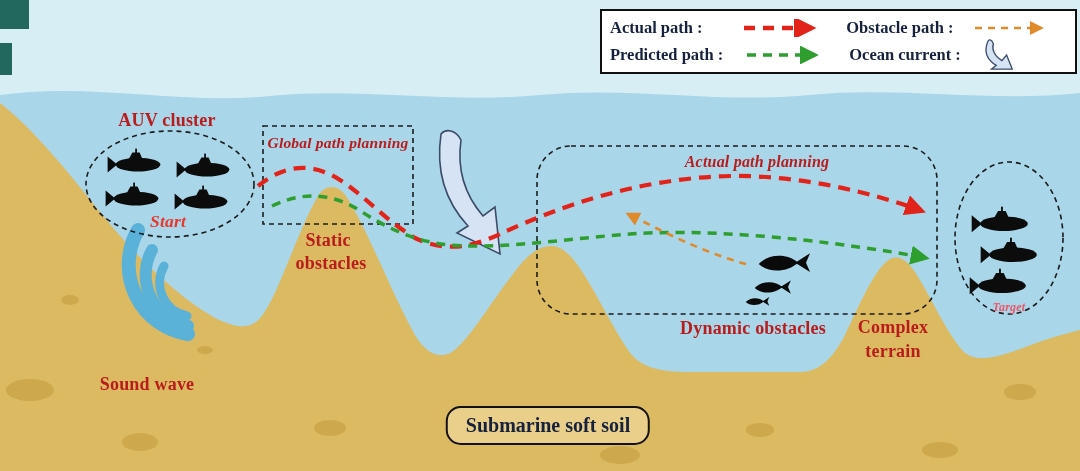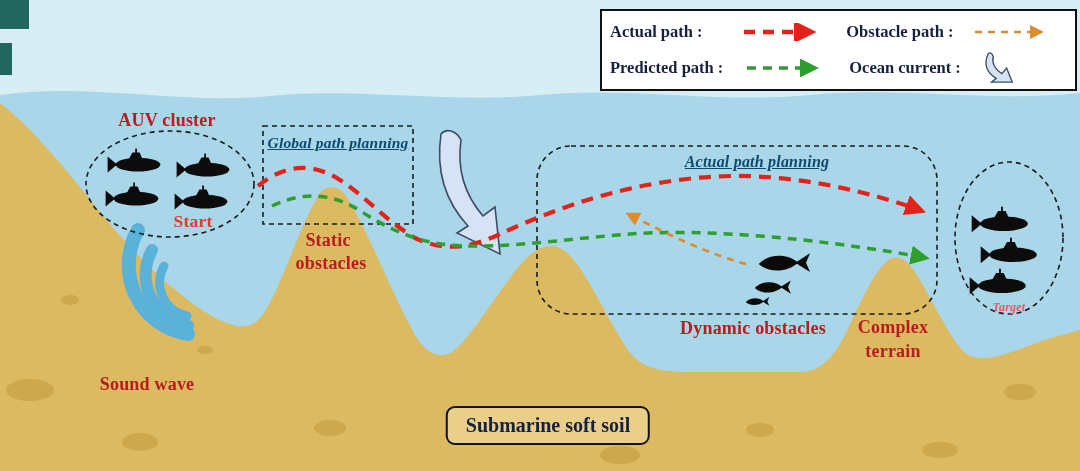--- a/index.html
+++ b/index.html
@@ -7,36 +7,36 @@
     position:relative; width:1080px; height:471px; overflow:hidden;
     background:#d7eef5;
     font-family:"Liberation Serif", serif;
   }
   .scene { position:absolute; left:0; top:0; }
   .lbl {
     position:absolute; font-weight:bold; color:#b91c1c;
     white-space:nowrap; transform:translateX(-50%);
     font-size:18px; letter-spacing:0.2px;
   }
-  .lbl.green { color:#0c4a6e; font-style:italic; font-weight:600; font-size:15.5px;text-decoration:underline; }
-  .lbl.start { color:#e8372c; font-size:17.5px;margin-left:25px; }
+  .lbl.green { color:#b91c1c; font-style:italic; font-weight:600; font-size:15.5px; }
+  .lbl.start { color:#e8372c; font-style:italic; font-size:17.5px; }
   .lbl.target { color:#ee5566; font-style:italic; font-size:12px; }
   .legend {
-    position:absolute; left:600px; top:9px; width:477px; height:82px;
+    position:absolute; left:600px; top:9px; width:477px; height:65px;
     background:#ffffff; border:2.5px solid #101010; box-sizing:border-box;
     display:flex; flex-direction:column; justify-content:space-around;
     padding:3px 8px;
   }
   .legend-row { display:flex; align-items:center; }
   .lg-label { width:142px; font-weight:bold; font-size:16.5px; color:#15213d; white-space:nowrap; }
   .lg-label.c2 { width:136px; margin-left:10px; }
   .lg-swatch { width:96px; height:18px; display:flex; align-items:center; }
   .soil-box {
     position:absolute; left:548px; top:406px; transform:translateX(-50%);
-    background:#e9cf8a; border:2.5px solid #14120c; border-radius:9px;
+    background:#e9cf8a; border:2.5px solid #14120c; border-radius:15px;
     padding:6px 18px; font-weight:bold; font-size:20px; color:#15213d;
     white-space:nowrap;
   }
 </style>
 </head>
 <body>
 
 <div class="stage">
 
   <svg class="scene" width="1080" height="471" viewBox="0 0 1080 471">

